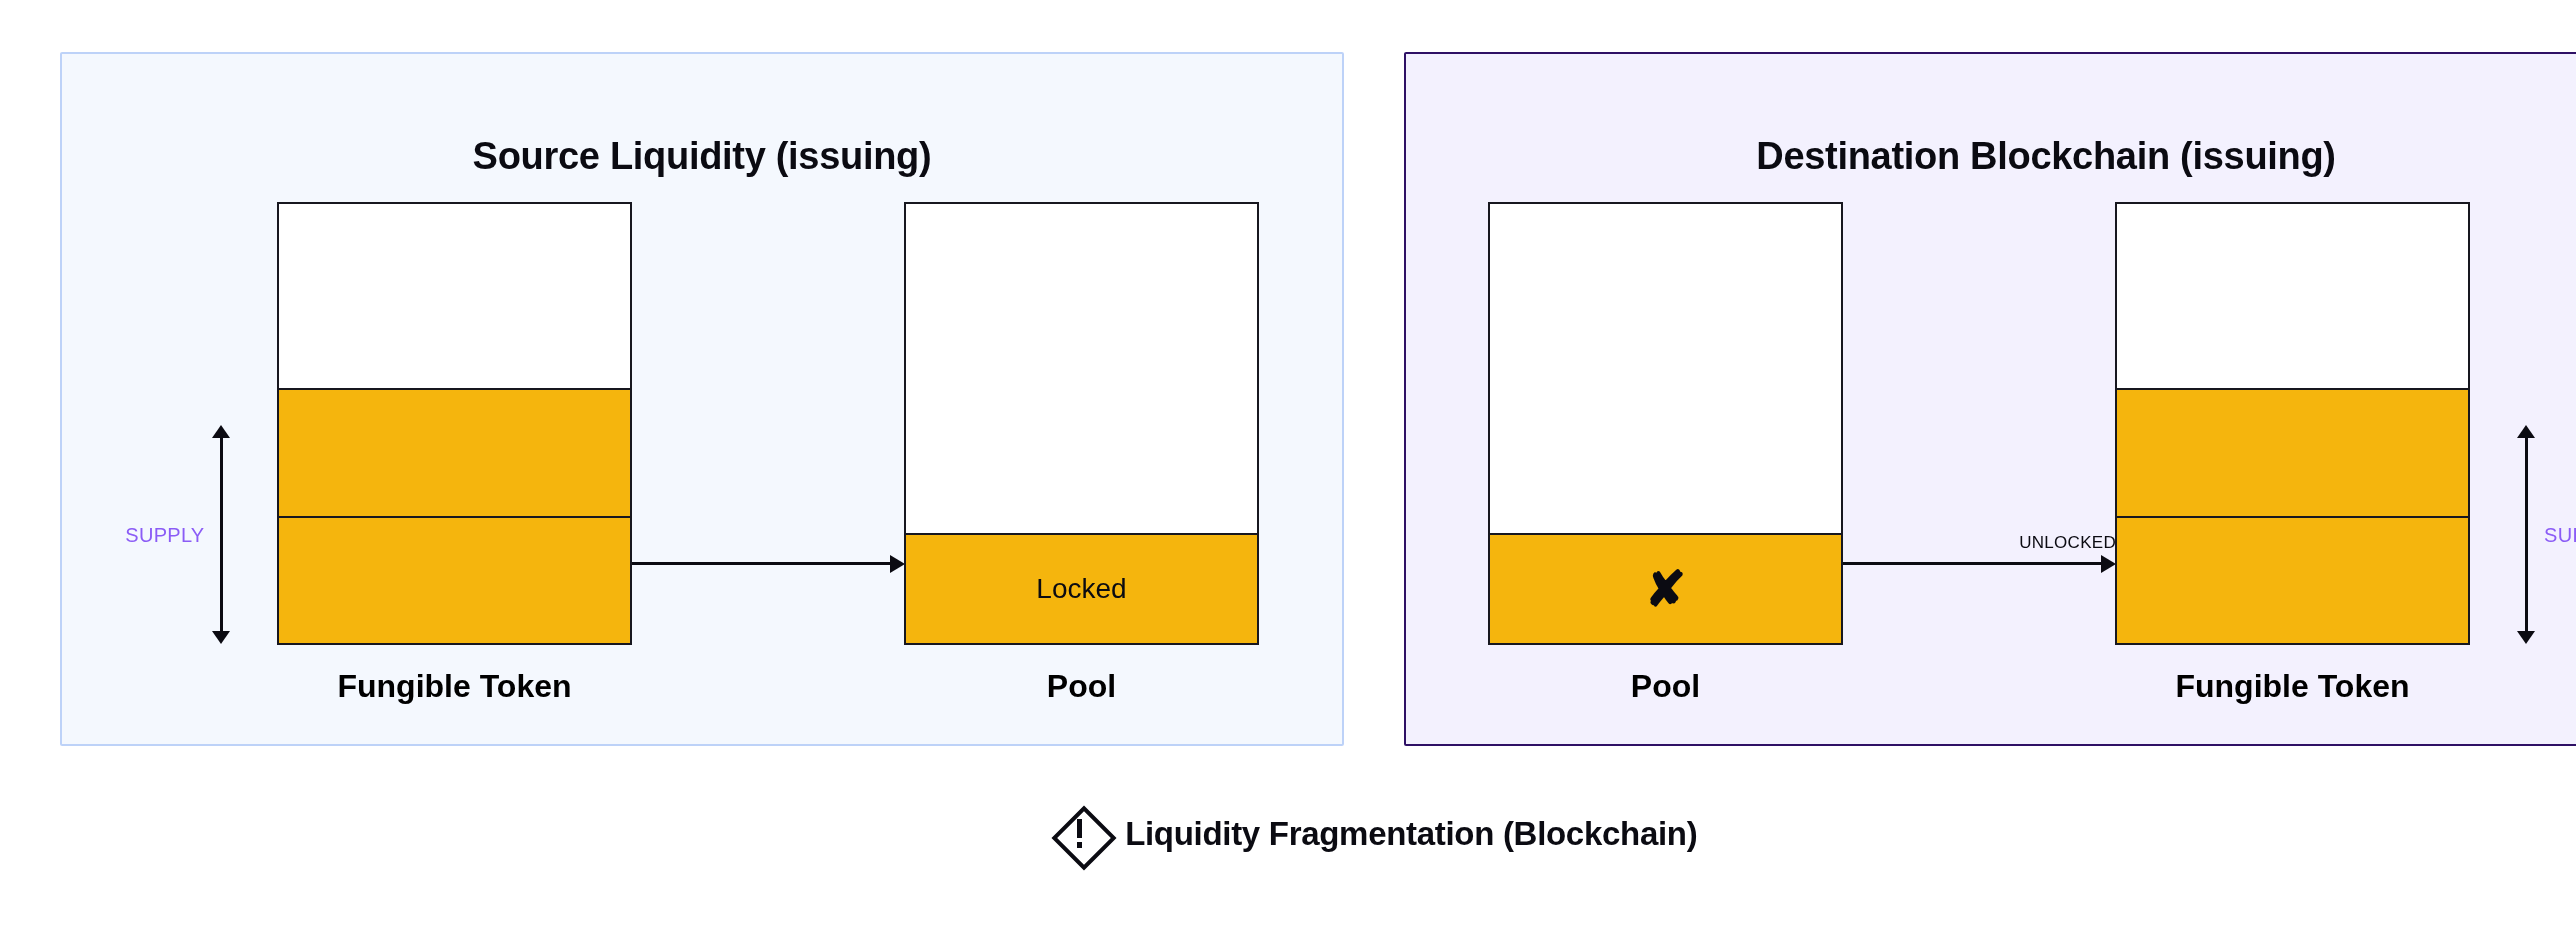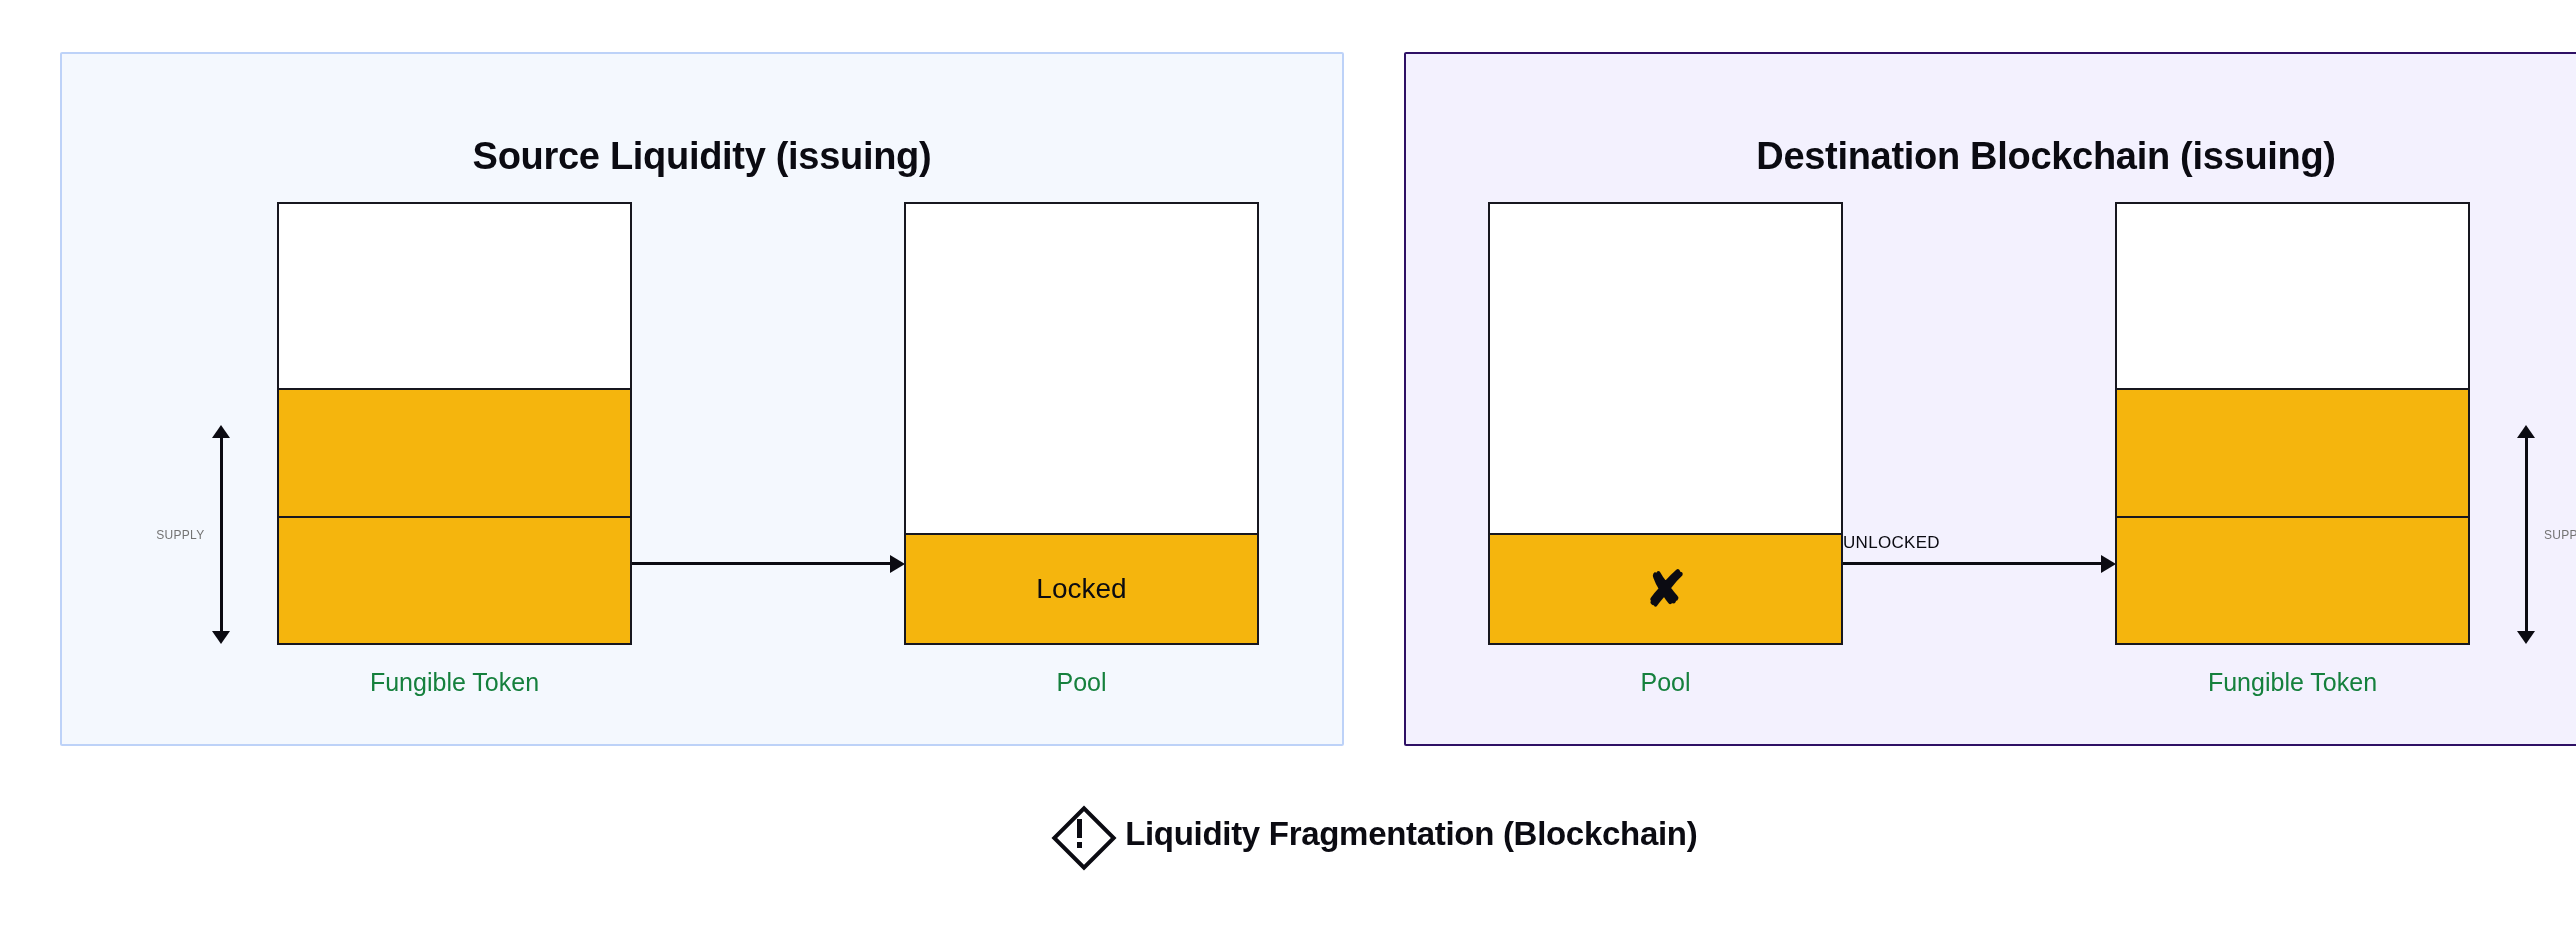--- a/index.html
+++ b/index.html
@@ -54,21 +54,21 @@
   .xmark{
     position:absolute;left:0;right:0;top:50%;
     transform:translateY(-50%);
     text-align:center;
     font-size:49px;font-weight:700;color:#0B0B12;
     line-height:1;
   }
   .col-caption{
     position:absolute;left:-62px;width:479px;top:466px;
     text-align:center;
-    font-size:25px;font-weight:400;color:#15803d;
+    font-size:32px;font-weight:700;color:#000000;
     white-space:nowrap;
   }
 
   
   #col-src-token{left:277px;top:202px;width:355px;height:443px;}
   #col-src-pool{left:904px;top:202px;width:355px;height:443px;}
   #col-dst-pool{left:1488px;top:202px;width:355px;height:443px;}
   #col-dst-token{left:2115px;top:202px;width:355px;height:443px;}
 
   
@@ -78,40 +78,40 @@
     top:6.2px;bottom:6.2px;width:3.1px;background:#0B0B12;
   }
   .supply .head{
     position:absolute;left:50%;width:0;height:0;
     border-left:9.8px solid transparent;border-right:9.8px solid transparent;
   }
   .supply .head.up{margin-left:-9.8px;top:0;border-bottom:13.4px solid #0B0B12;}
   .supply .head.down{margin-left:-9.8px;bottom:0;border-top:13.4px solid #0B0B12;}
   .supply .supply-text{
     position:absolute;top:50%;transform:translateY(-50%);
-    font-size:12px;font-weight:400;color:#737373;
+    font-size:20px;font-weight:400;color:#8b5cf6;
     letter-spacing:0.3px;white-space:nowrap;
   }
   #supply-left{left:214px;top:425px;width:15.5px;height:219px;}
   #supply-left .supply-text{right:25px;}
   #supply-right{left:2519px;top:425px;width:15.5px;height:219px;}
   #supply-right .supply-text{left:25px;}
 
   
   .flow{position:absolute;height:3.1px;}
   .flow .shaft{position:absolute;left:0;top:0;height:3.1px;background:#0B0B12;}
   .flow .tip{
     position:absolute;right:0;top:50%;transform:translateY(-50%);
     width:0;height:0;
     border-top:9.8px solid transparent;border-bottom:9.8px solid transparent;
     border-left:15.5px solid #0B0B12;
   }
   .flow .flow-label{
     position:absolute;left:0;right:0;bottom:12.4px;
-    text-align:left;
+    text-align:right;
     font-size:17px;font-weight:400;color:#0B0B12;
     letter-spacing:0.3px;white-space:nowrap;margin-top:42px;
   }
   #flow-lock{left:632px;top:562px;width:273px;}
   #flow-lock .shaft{width:259px;}
   #flow-unlock{left:1843px;top:562px;width:273px;}
   #flow-unlock .shaft{width:259px;}
 
   
   #footer-caption{

